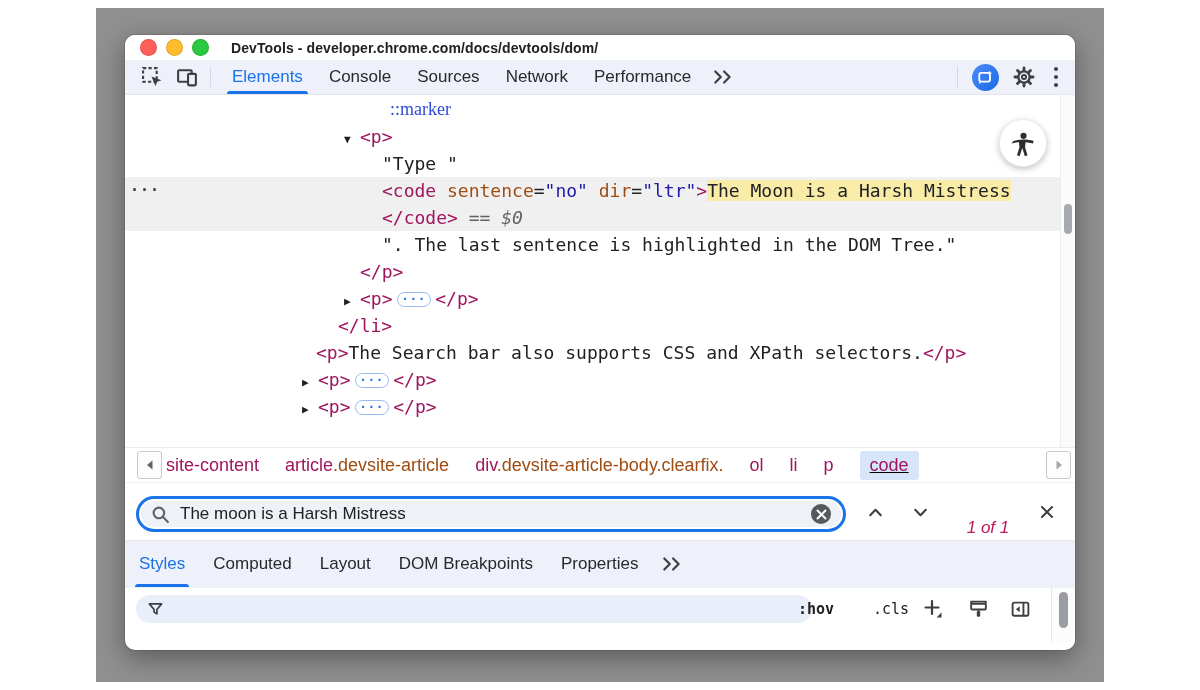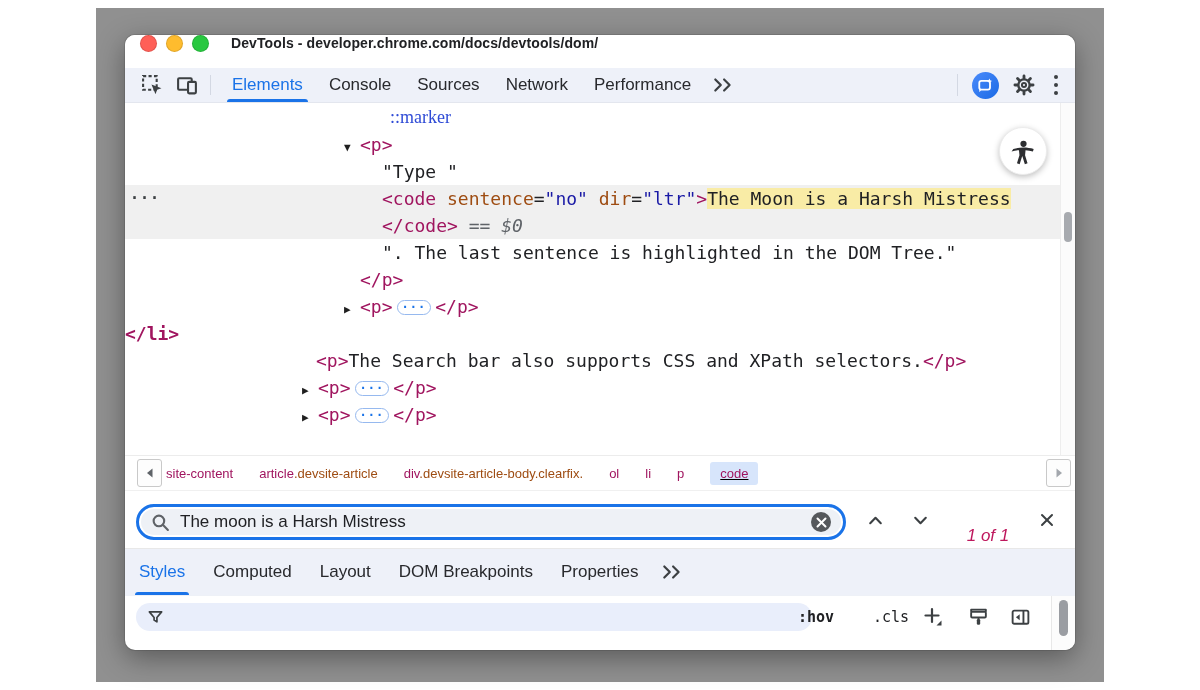--- a/index.html
+++ b/index.html
@@ -3,21 +3,21 @@
 <meta charset="utf-8">
 <style>
   * { box-sizing: border-box; margin: 0; padding: 0; }
   html,body { width:1200px; height:690px; background:#ffffff; font-family:"Liberation Sans",sans-serif; }
   .stage { position:relative; width:1200px; height:690px; overflow:hidden; }
   .backdrop { position:absolute; left:96px; top:8px; width:1008px; height:674px; background:#909090; }
   .window { position:absolute; left:125px; top:35px; width:950px; height:615px; background:#fff;
             border-radius:10px; overflow:hidden; box-shadow:0 8px 28px rgba(0,0,0,.38), 0 0 0 1px rgba(0,0,0,.10); }
 
   
-  .titlebar { height:33px; display:flex; align-items:flex-start; background:#fff; }
+  .titlebar { height:25px; display:flex; align-items:center; background:#fff; }
   .tl { width:17px; height:17px; border-radius:50%; box-shadow:inset 0 0 0 1px rgba(0,0,0,.12); }
   .tl.red { background:#ff5f57; margin-left:15px; }
   .tl.yellow { background:#febc2e; margin-left:9px; }
   .tl.green { background:#28c840; margin-left:9px; }
   .title { margin-left:22px; font-size:14px; font-weight:700; color:#202124; letter-spacing:.1px; }
 
   
   .toolbar { height:35px; background:#eef1f9; display:flex; align-items:center; position:relative; border-bottom:1px solid #e3e6ee; }
   .icon-btn { display:flex; align-items:center; justify-content:center; cursor:pointer; }
   .insp { margin-left:14px; width:26px; height:26px; }
@@ -54,21 +54,21 @@
   .dom-thumb { position:absolute; left:939px; top:109px; width:8px; height:30px; border-radius:4px; background:#a7aaaf; cursor:pointer; }
   .a11y-fab { position:absolute; left:874px; top:24px; width:48px; height:48px; border-radius:50%; background:#fff;
               border:1px solid #ececec; box-shadow:0 2px 6px rgba(0,0,0,.25); display:flex; align-items:center; justify-content:center; cursor:pointer; z-index:3; }
 
   
   .crumbs { height:35px; border-top:1px solid #ececec; background:#fff; position:relative; display:flex; align-items:center; overflow:hidden; }
   .crumb-scroll { position:absolute; top:3px; width:25px; height:28px; border:1px solid #c9c9c9; border-radius:3px; background:#fdfdfd;
                   display:flex; align-items:center; justify-content:center; cursor:pointer; z-index:2; }
   .crumb-scroll.left { left:12px; }
   .crumb-scroll.right { right:4px; }
-  .crumb-list { display:flex; align-items:center; margin-left:41px; font-size:13px; white-space:nowrap; }
+  .crumb-list { display:flex; align-items:center; margin-left:41px; font-size:18px; white-space:nowrap; }
   .crumb { margin-right:26px; cursor:pointer; }
   .crumb-tag { color:var(--tag); }
   .crumb-cls { color:var(--attribute); }
   .crumb.sel { background:var(--crumb_selected); padding:4px 10px; border-radius:3px; margin-right:18px;text-decoration:underline; }
 
   
   .searchrow { height:58px; background:#fff; position:relative; border-top:1px solid #f0f0f0; }
   .search-pill { position:absolute; left:11px; top:13px; width:710px; height:36px; border-radius:18px;
                  border:3px solid var(--accent); background:#eef1f6; box-shadow:inset 0 0 0 2px #fff;
                  display:flex; align-items:center; }
@@ -187,21 +187,21 @@
         </svg>
       </div>
     <div class="dom-row" style="padding-left: 265px; font-family: Liberation Serif, serif;"><span class="ps">::marker</span></div>
         <div class="dom-row" style="padding-left: 219px;"><span class="ar">▼</span><span class="tg">&lt;p&gt;</span></div>
         <div class="dom-row" style="padding-left: 257px;"><span class="tx">"Type "</span></div>
         <div class="dom-row band" style="padding-left: 257px;"><span class="gutter">···</span><span class="tg">&lt;code</span><span class="at"> sentence</span><span class="tx">=</span><span class="vl">"no"</span><span class="at"> dir</span><span class="tx">=</span><span class="vl">"ltr"</span><span class="tg">&gt;</span><span class="hl">The Moon is a Harsh Mistress</span></div>
         <div class="dom-row band" style="padding-left: 257px;"><span class="tg">&lt;/code&gt;</span><span class="mt"> == $0</span></div>
         <div class="dom-row" style="padding-left: 257px;"><span class="tx">". The last sentence is highlighted in the DOM Tree."</span></div>
         <div class="dom-row" style="padding-left: 235px;"><span class="tg">&lt;/p&gt;</span></div>
         <div class="dom-row" style="padding-left: 219px;"><span class="ar">▶</span><span class="tg">&lt;p&gt;</span><span class="el">···</span><span class="tg">&lt;/p&gt;</span></div>
-        <div class="dom-row" style=" font-weight: bold;"><span class="tg">&lt;/li&gt;</span></div>
+        <div class="dom-row" style="padding-left: 213px;"><span class="tg">&lt;/li&gt;</span></div>
         <div class="dom-row" style="padding-left: 191px;"><span class="tg">&lt;p&gt;</span><span class="tx">The Search bar also supports CSS and XPath selectors.</span><span class="tg">&lt;/p&gt;</span></div>
         <div class="dom-row" style="padding-left: 177px;"><span class="ar">▶</span><span class="tg">&lt;p&gt;</span><span class="el">···</span><span class="tg">&lt;/p&gt;</span></div>
         <div class="dom-row" style="padding-left: 177px;"><span class="ar">▶</span><span class="tg">&lt;p&gt;</span><span class="el">···</span><span class="tg">&lt;/p&gt;</span></div>
       </div>
 
     <div class="crumbs">
       <div class="crumb-scroll left">
         <svg width="12" height="14" viewBox="0 0 12 14">
             <path d="M8.5 2.5 L3 7 L8.5 11.5 Z" fill="#5f6368"></path>
           </svg>

